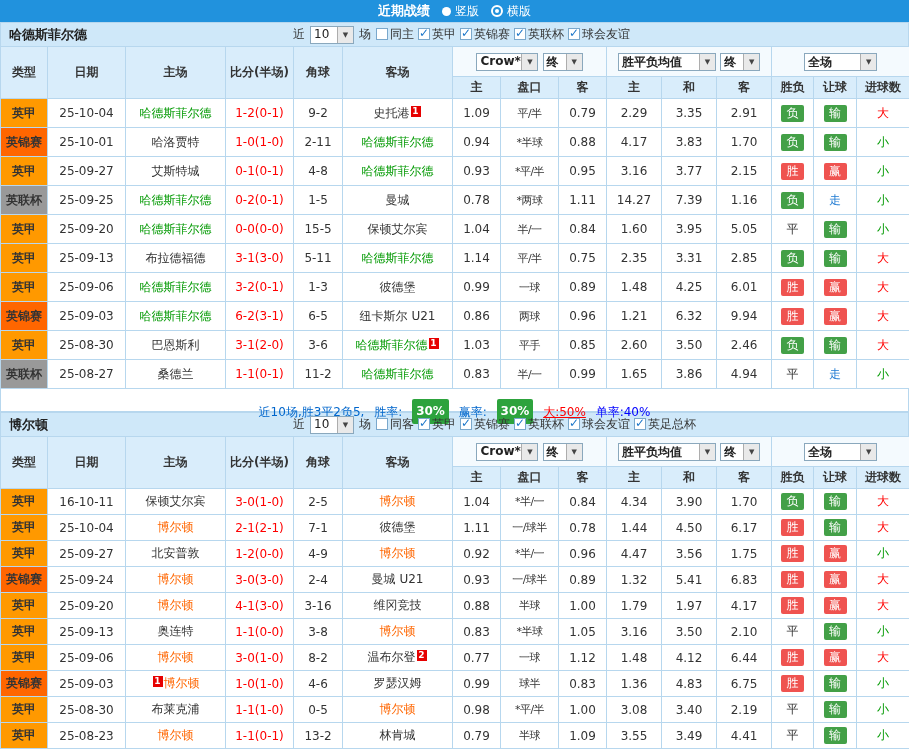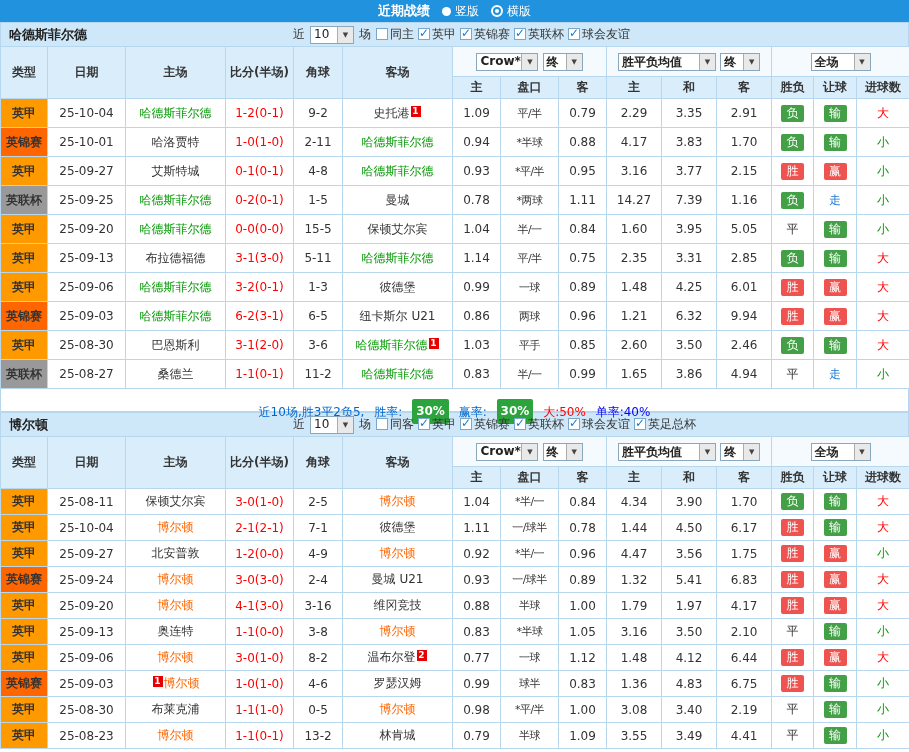--- a/index.html
+++ b/index.html
@@ -46,21 +46,21 @@
   }
   .sel-val{padding:0 3px;flex:1;text-align:left;font-size:12px;color:#222;white-space:nowrap;overflow:hidden;}
   .caret{
     width:15px;align-self:stretch;background:#e9e9e9;border-left:1px solid #adadad;
     font-size:7px;display:flex;align-items:center;justify-content:center;color:#444;flex:none;
   }
   .sel-count{width:44px;}
   .sel-co{width:62px;}
   .sel-t{width:40px;}
   .sel-avg{width:98px;}
-  .sel-scope{width:60px;}
+  .sel-scope{width:73px;}
   
   table.grid{border-collapse:collapse;table-layout:fixed;width:909px;}
   .grid th,.grid td{
     border:1px solid #b7d7ee;text-align:center;white-space:nowrap;overflow:hidden;
     padding:0;box-sizing:border-box;
   }
   .grid thead th{background:#d9edfb;font-weight:bold;color:#333;font-size:12px;}
   .grid thead .selcell{background:#f4fafe;}
   .hrow1 th{height:30px;}
   .hrow2 th{height:22px;}
@@ -80,21 +80,21 @@
   }
   [data-interactable="true"]{cursor:pointer;}
   
   .summary{
     height:23px;line-height:23px;border:1px solid #b7d7ee;border-top:none;
     background:#fff;text-align:center;box-sizing:border-box;
   }
   .summary span{margin:10px 3px;}
   .sum-blue{color:#0066cc;}
   .sum-blue2{color:#0000ff;}
-  .sum-red{color:#ff0000;}
+  .sum-red{color:#ff0000;text-decoration:underline;}
   .pct-badge{
     display:inline-block;background:#2da33d;color:#fff;font-weight:bold;
     height:17px;line-height:17px;padding:4px 4px;border-radius:2px;vertical-align:1px;
   }
 </style>
 </head>
 <body>
 
 <div class="topbar" data-interactable="false">
   <span class="topbar-title" data-interactable="false">近期战绩</span>
@@ -477,21 +477,21 @@
       <th data-interactable="false">和</th>
       <th data-interactable="false">客</th>
       <th data-interactable="false">胜负</th>
       <th data-interactable="false">让球</th>
       <th data-interactable="false">进球数</th>
     </tr>
   </thead>
   <tbody id="rows-1">
       <tr data-interactable="false">
         <td data-interactable="false" class="type" style="background-color: rgb(255, 153, 0);">英甲</td>
-        <td data-interactable="false">25-08-11</td>
+        <td data-interactable="false">16-10-11</td>
         <td data-interactable="false"><span data-interactable="true">保顿艾尔宾</span></td>
         <td data-interactable="false"><span data-interactable="true" class="score">3-0(1-0)</span></td>
         <td data-interactable="false">2-5</td>
         <td data-interactable="false"><span data-interactable="true" style="color: rgb(255, 102, 0);">博尔顿</span></td>
         <td data-interactable="false">1.04</td>
         <td data-interactable="false" class="hc">*半/一</td>
         <td data-interactable="false">0.84</td>
         <td data-interactable="false">4.34</td>
         <td data-interactable="false">3.90</td>
         <td data-interactable="false">1.70</td>

